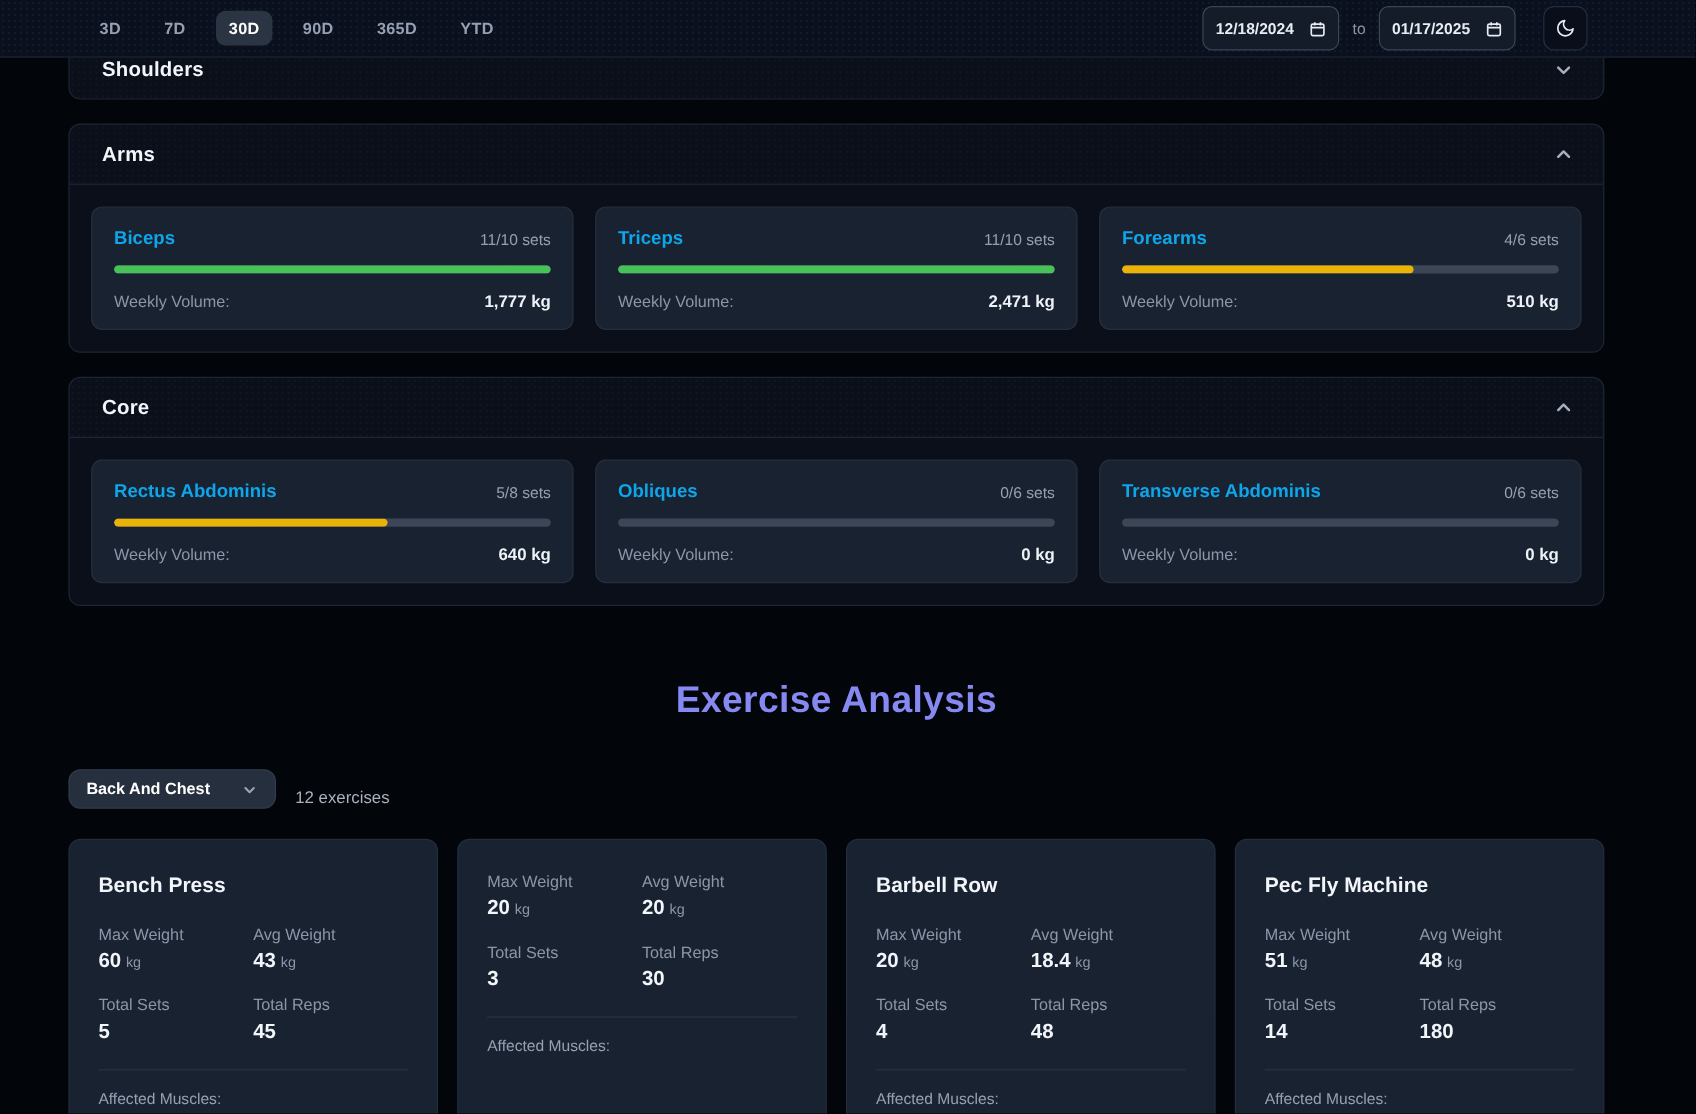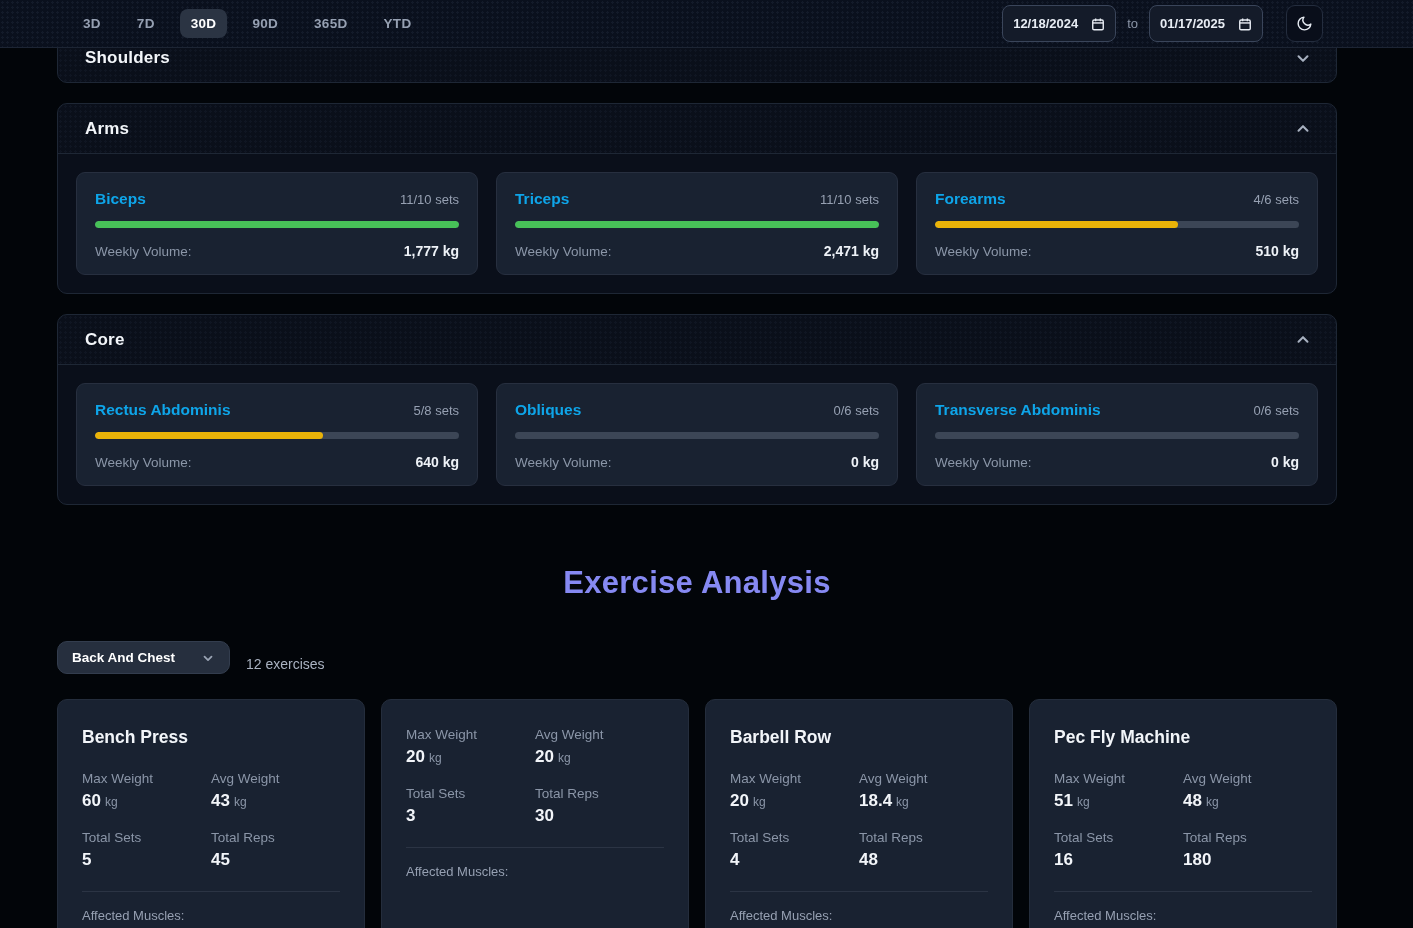--- a/index.html
+++ b/index.html
@@ -358,21 +358,21 @@
   </div>
           <div class="stat">
     <div class="stat-label">Avg Weight</div>
     <div class="stat-value">
       <span class="stat-num">48</span><span class="stat-unit">kg</span>
     </div>
   </div>
           <div class="stat">
     <div class="stat-label">Total Sets</div>
     <div class="stat-value">
-      <span class="stat-num">16</span><span class="stat-unit"></span>
+      <span class="stat-num">14</span><span class="stat-unit"></span>
     </div>
   </div>
           <div class="stat">
     <div class="stat-label">Total Reps</div>
     <div class="stat-value">
       <span class="stat-num">180</span><span class="stat-unit"></span>
     </div>
   </div>
         </div>
     <hr class="exdiv">

